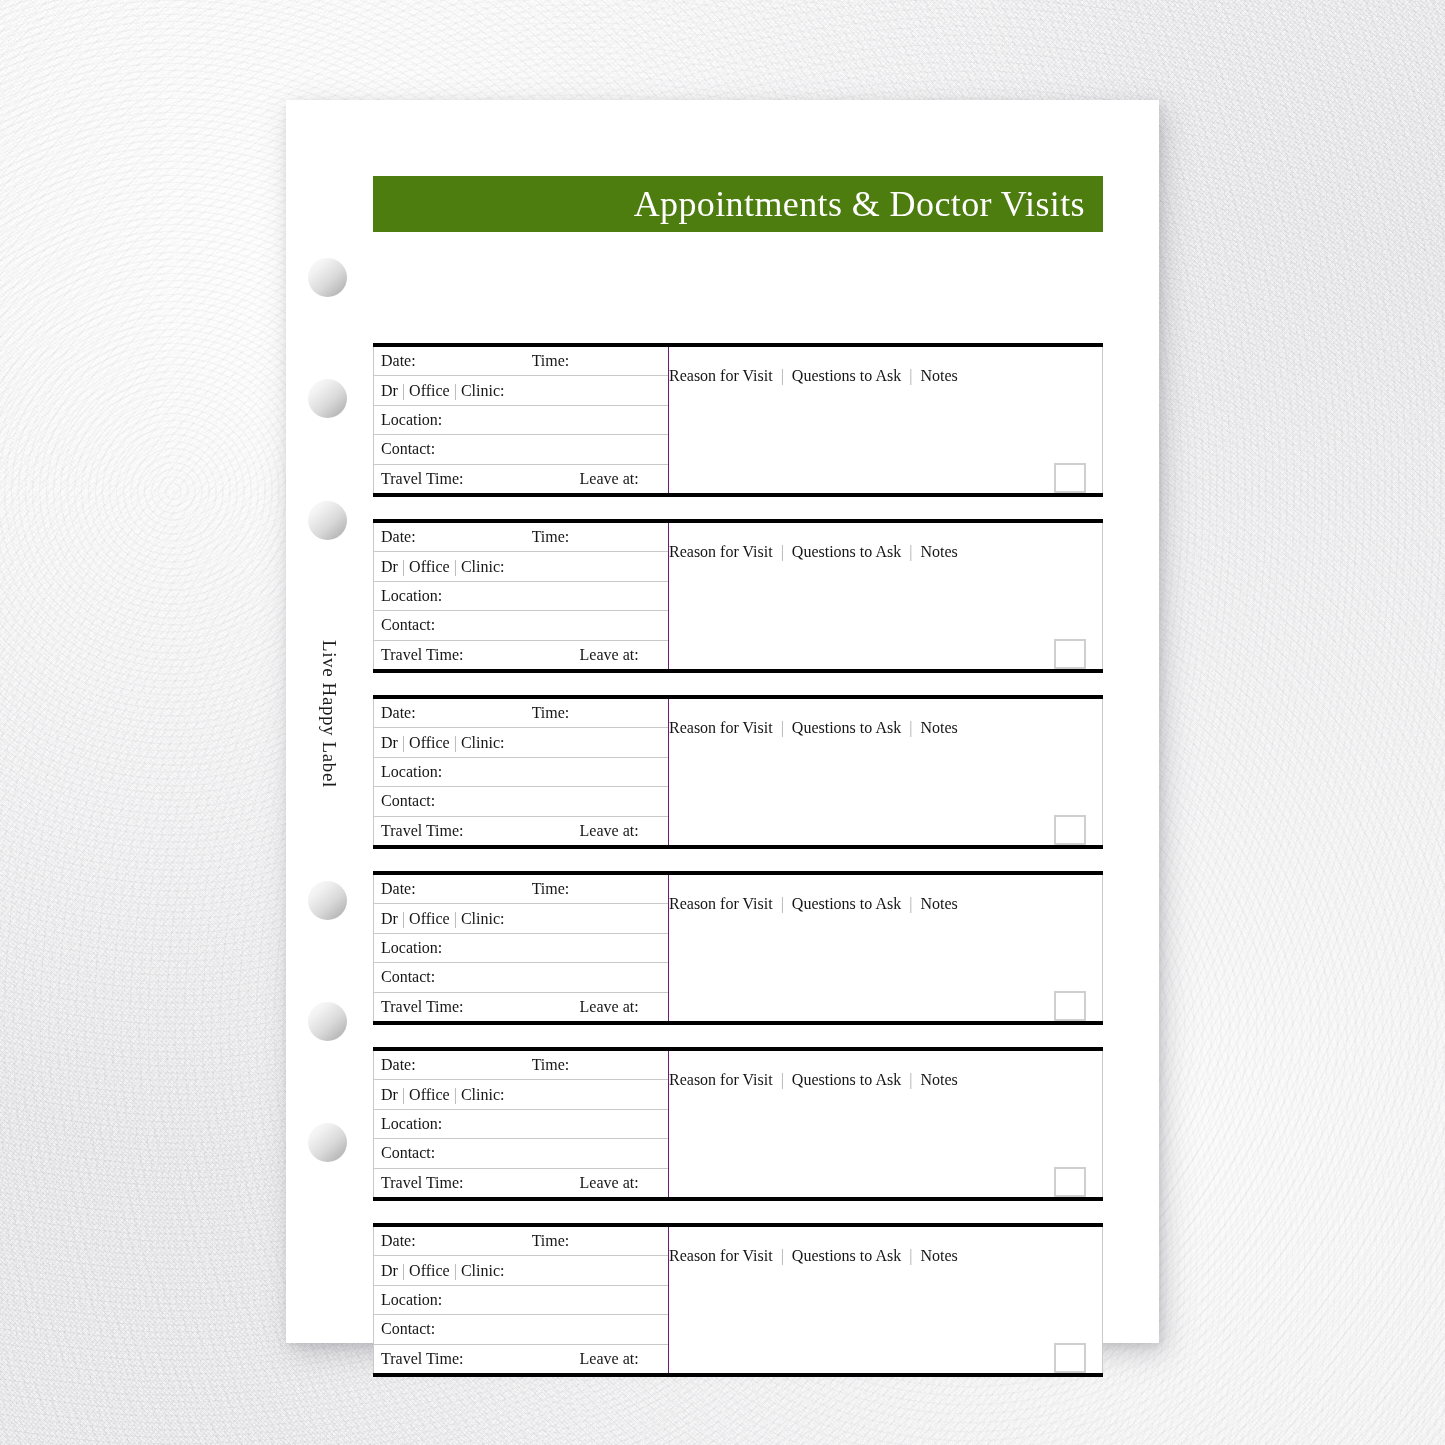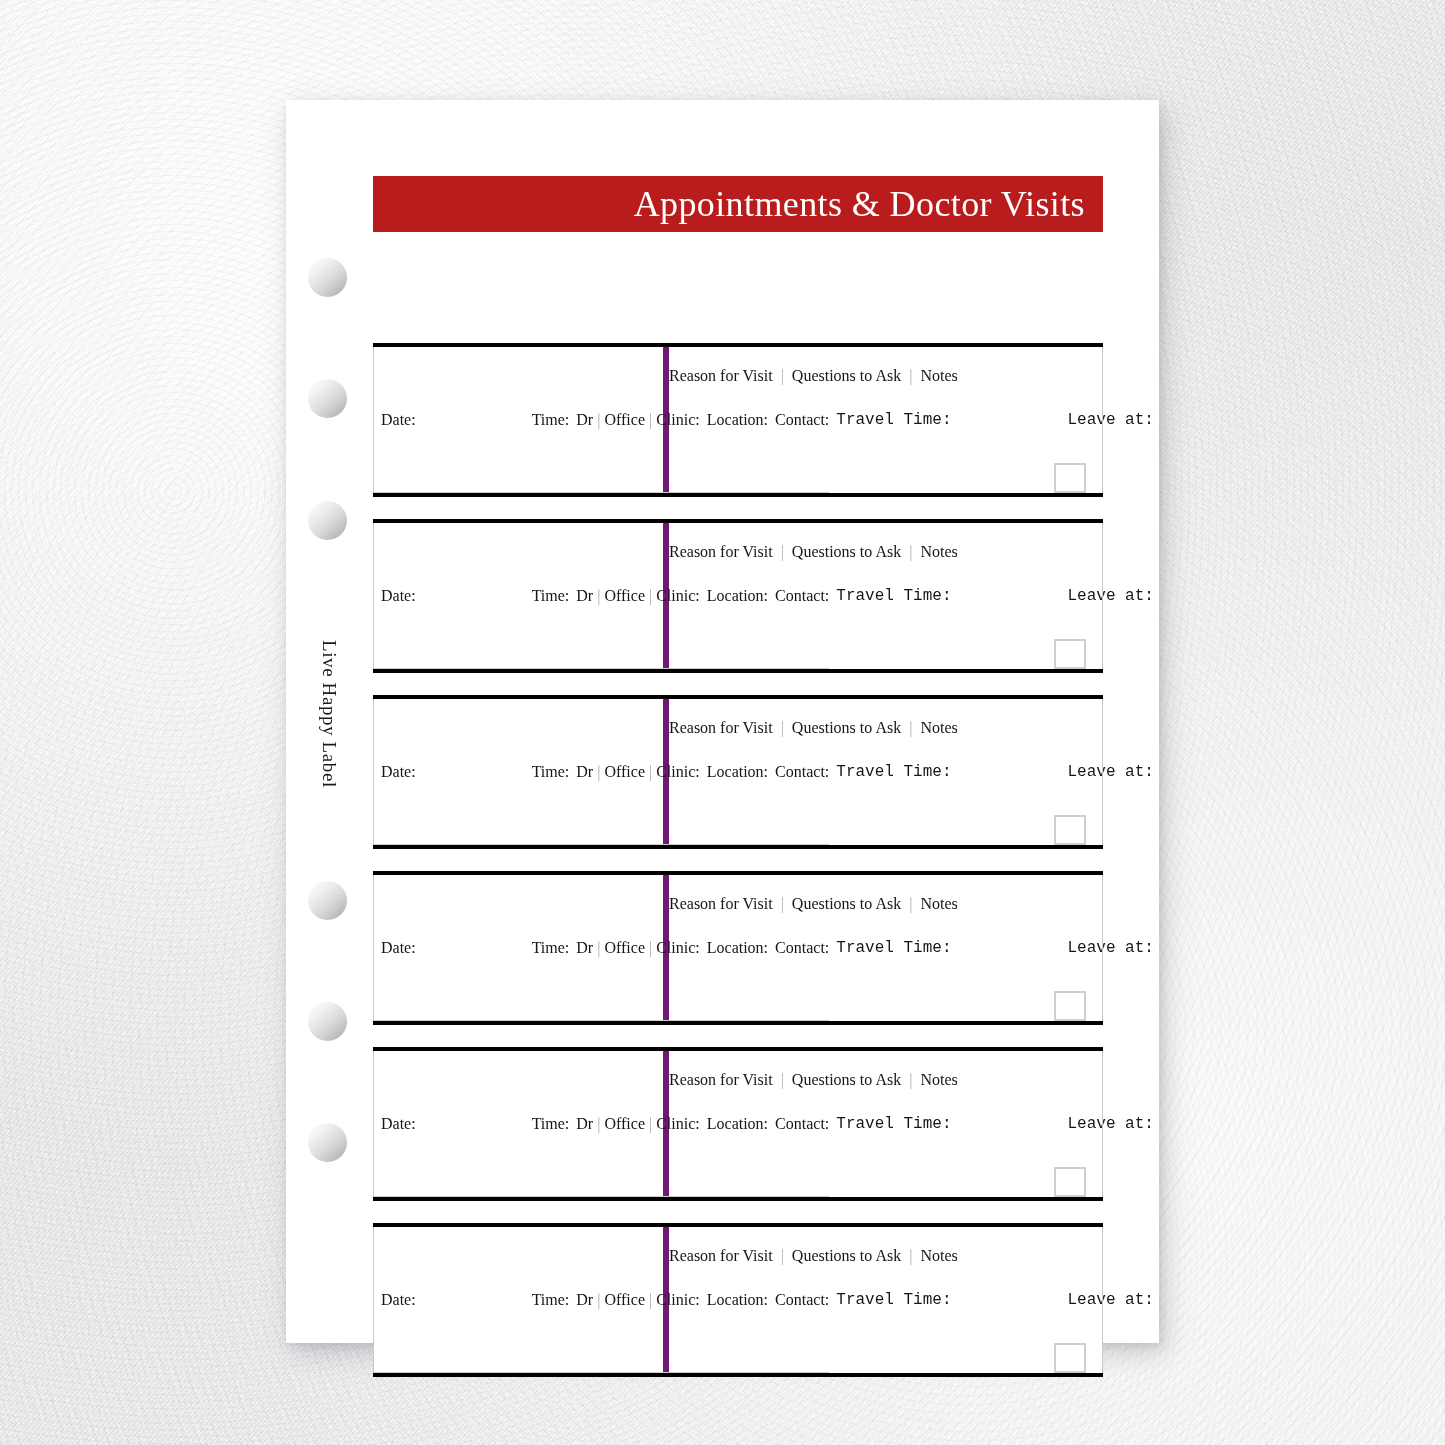--- a/index.html
+++ b/index.html
@@ -76,21 +76,21 @@
     transform: rotate(90deg);
   }
 
   
   #title-bar {
     position: absolute;
     left: 87px;
     top: 76px;
     width: 730px;
     height: 56px;
-    background: #b91c1c;
+    background: #4d7c0f;
     box-sizing: border-box;
     display: flex;
     align-items: center;
     justify-content: flex-end;
     padding-right: 18px;
   }
   #title-text {
     color: #ffffff;
     font-size: 36px;
     line-height: 1;
@@ -109,35 +109,36 @@
     border-bottom: 4px solid #000000;
     display: flex;
     background: #ffffff;
   }
 
   .appt-left {
     width: 296px;
     flex: 0 0 296px;
     box-sizing: border-box;
     border-left: 1px solid #c9c9c9;
-    border-right: 6px solid #701a75;
+    border-right: 1px solid #701a75;
     display: flex;
+    flex-direction: column;
   }
   .appt-row {
     flex: 1 1 0;
     box-sizing: border-box;
     border-bottom: 1px solid #c9c9c9;
     display: flex;
     align-items: center;
     padding-left: 7px;
     font-size: 16px;
     color: #161616;
     white-space: nowrap;
   }
-  .appt-row:last-child { border-bottom: none; font-family: Liberation Mono, monospace; }
+  .appt-row:last-child { border-bottom: none; }
 
   .field-a { display: inline-block; }
   .field-b { display: inline-block; margin-left: 116px; }
 
   .sep {
     color: #adadad;
     padding: 0 4px;
   }
 
   .appt-right {

